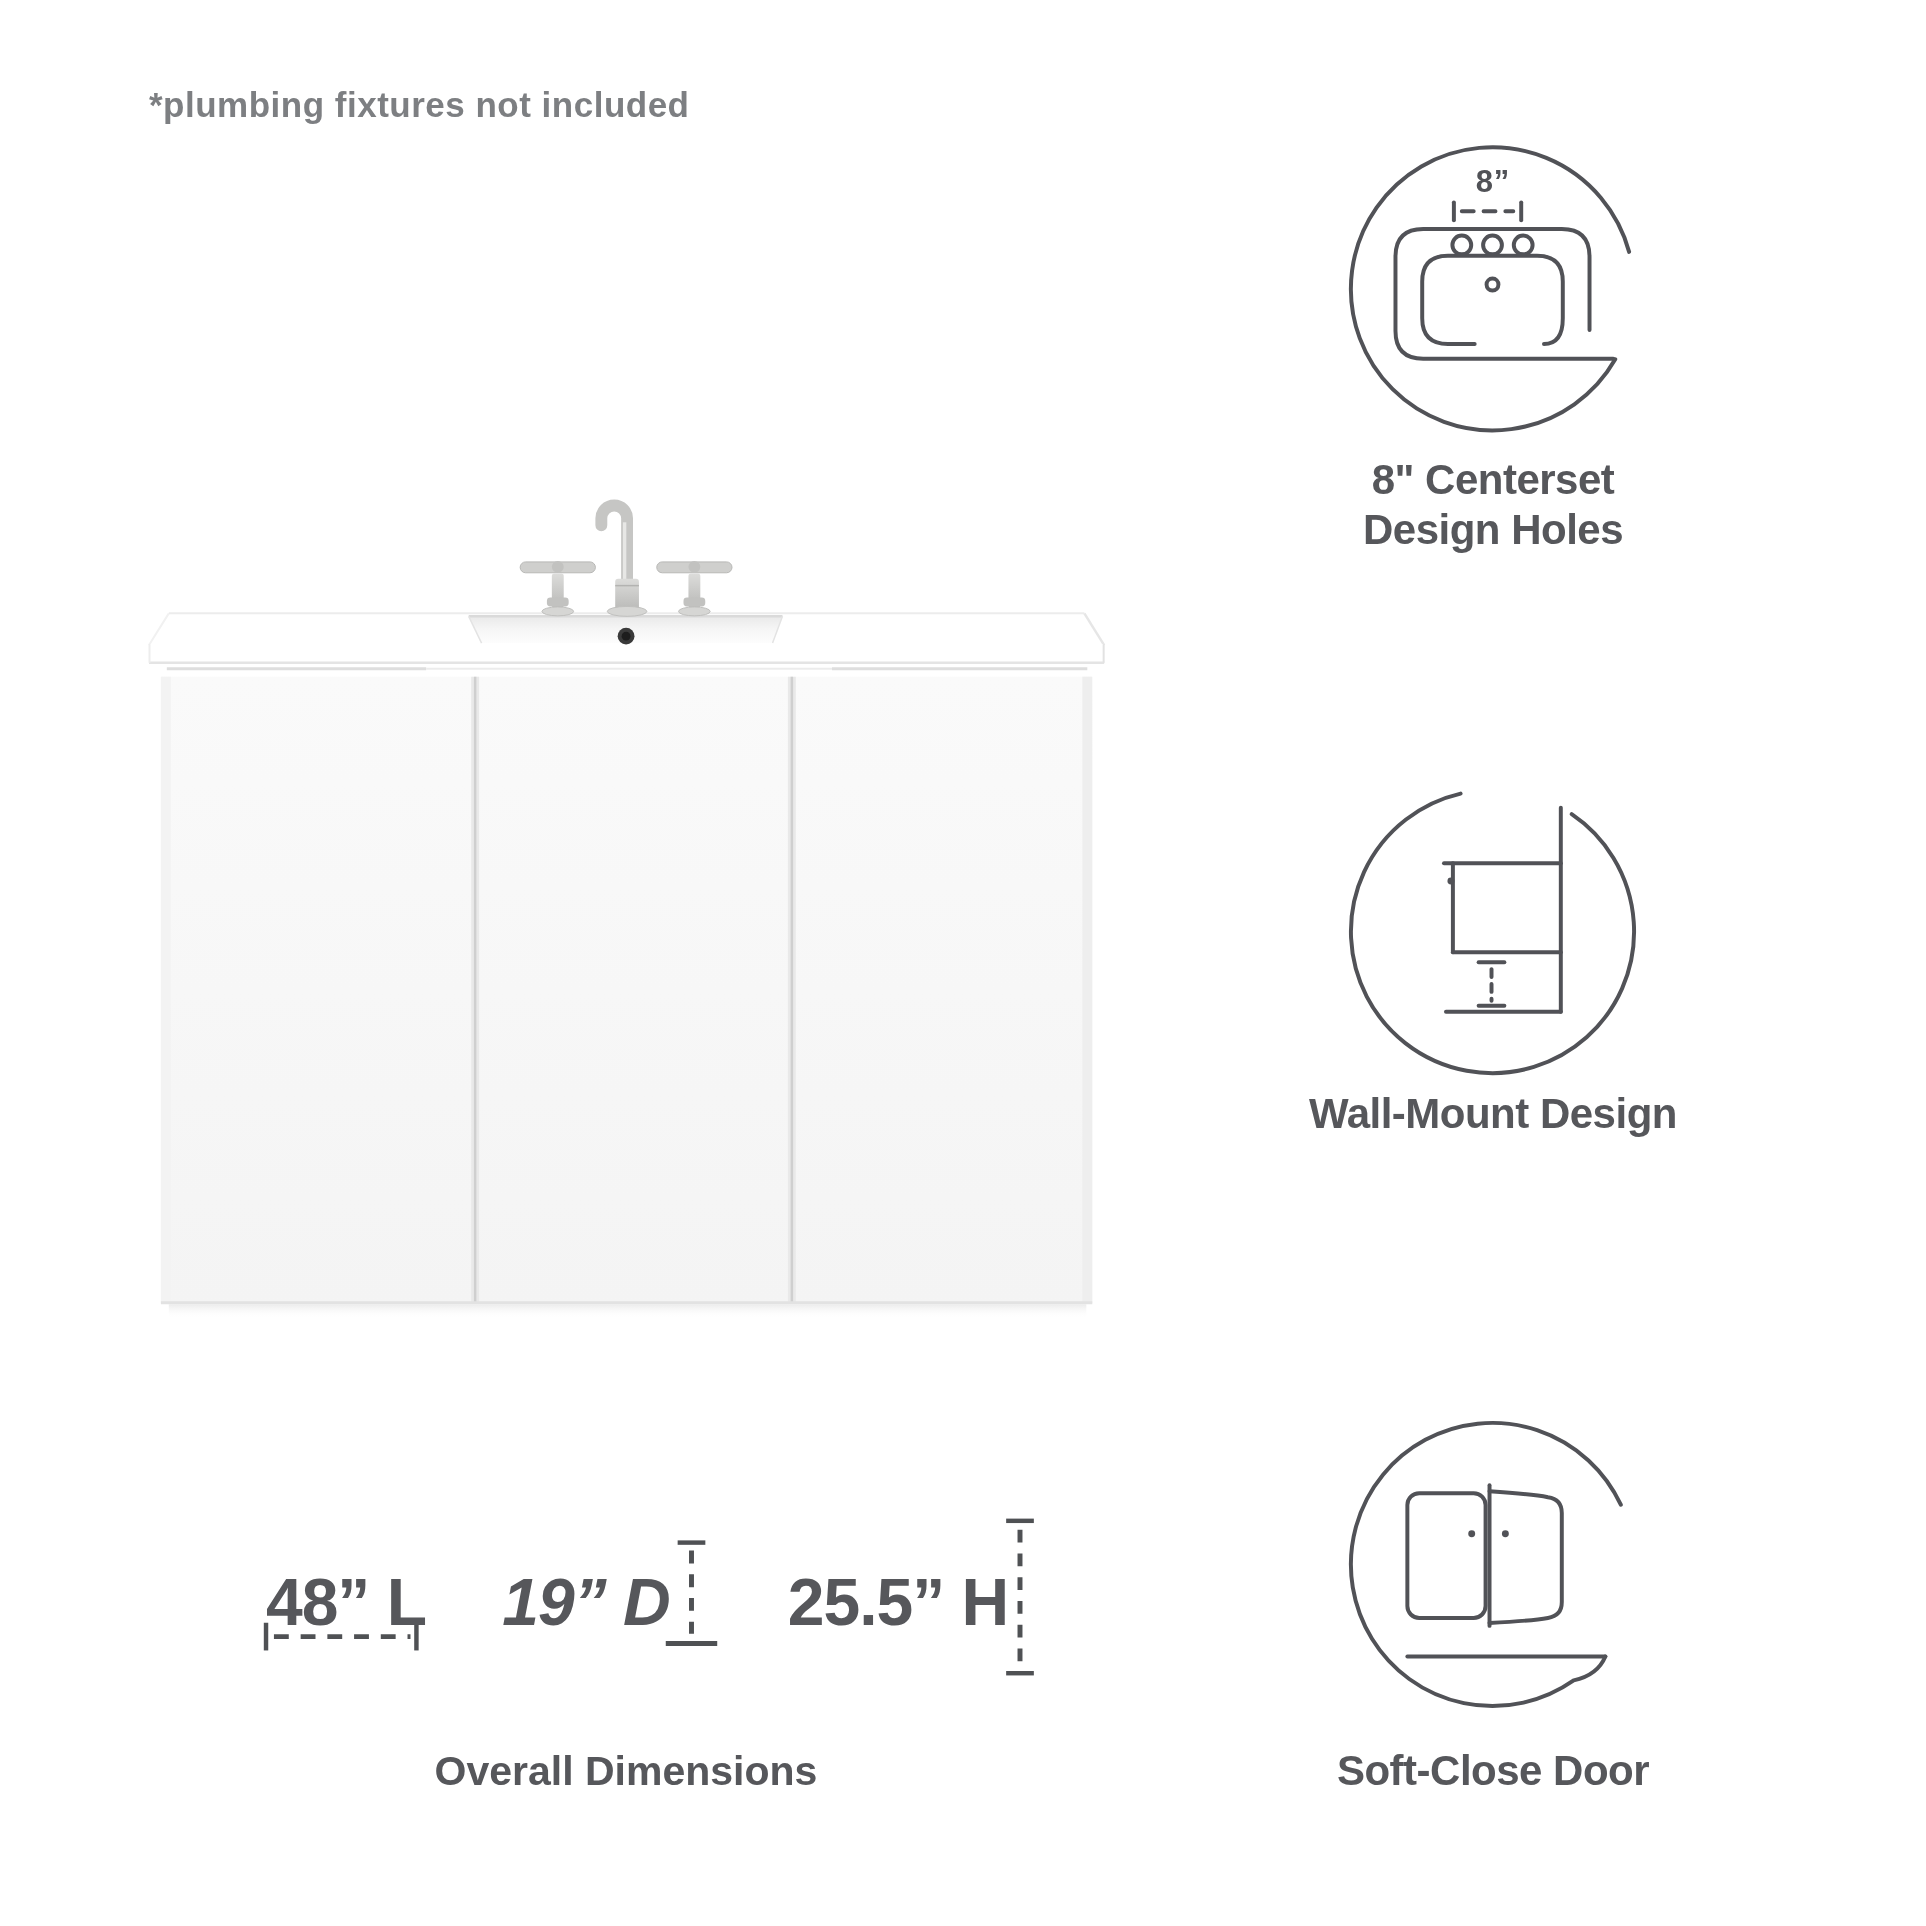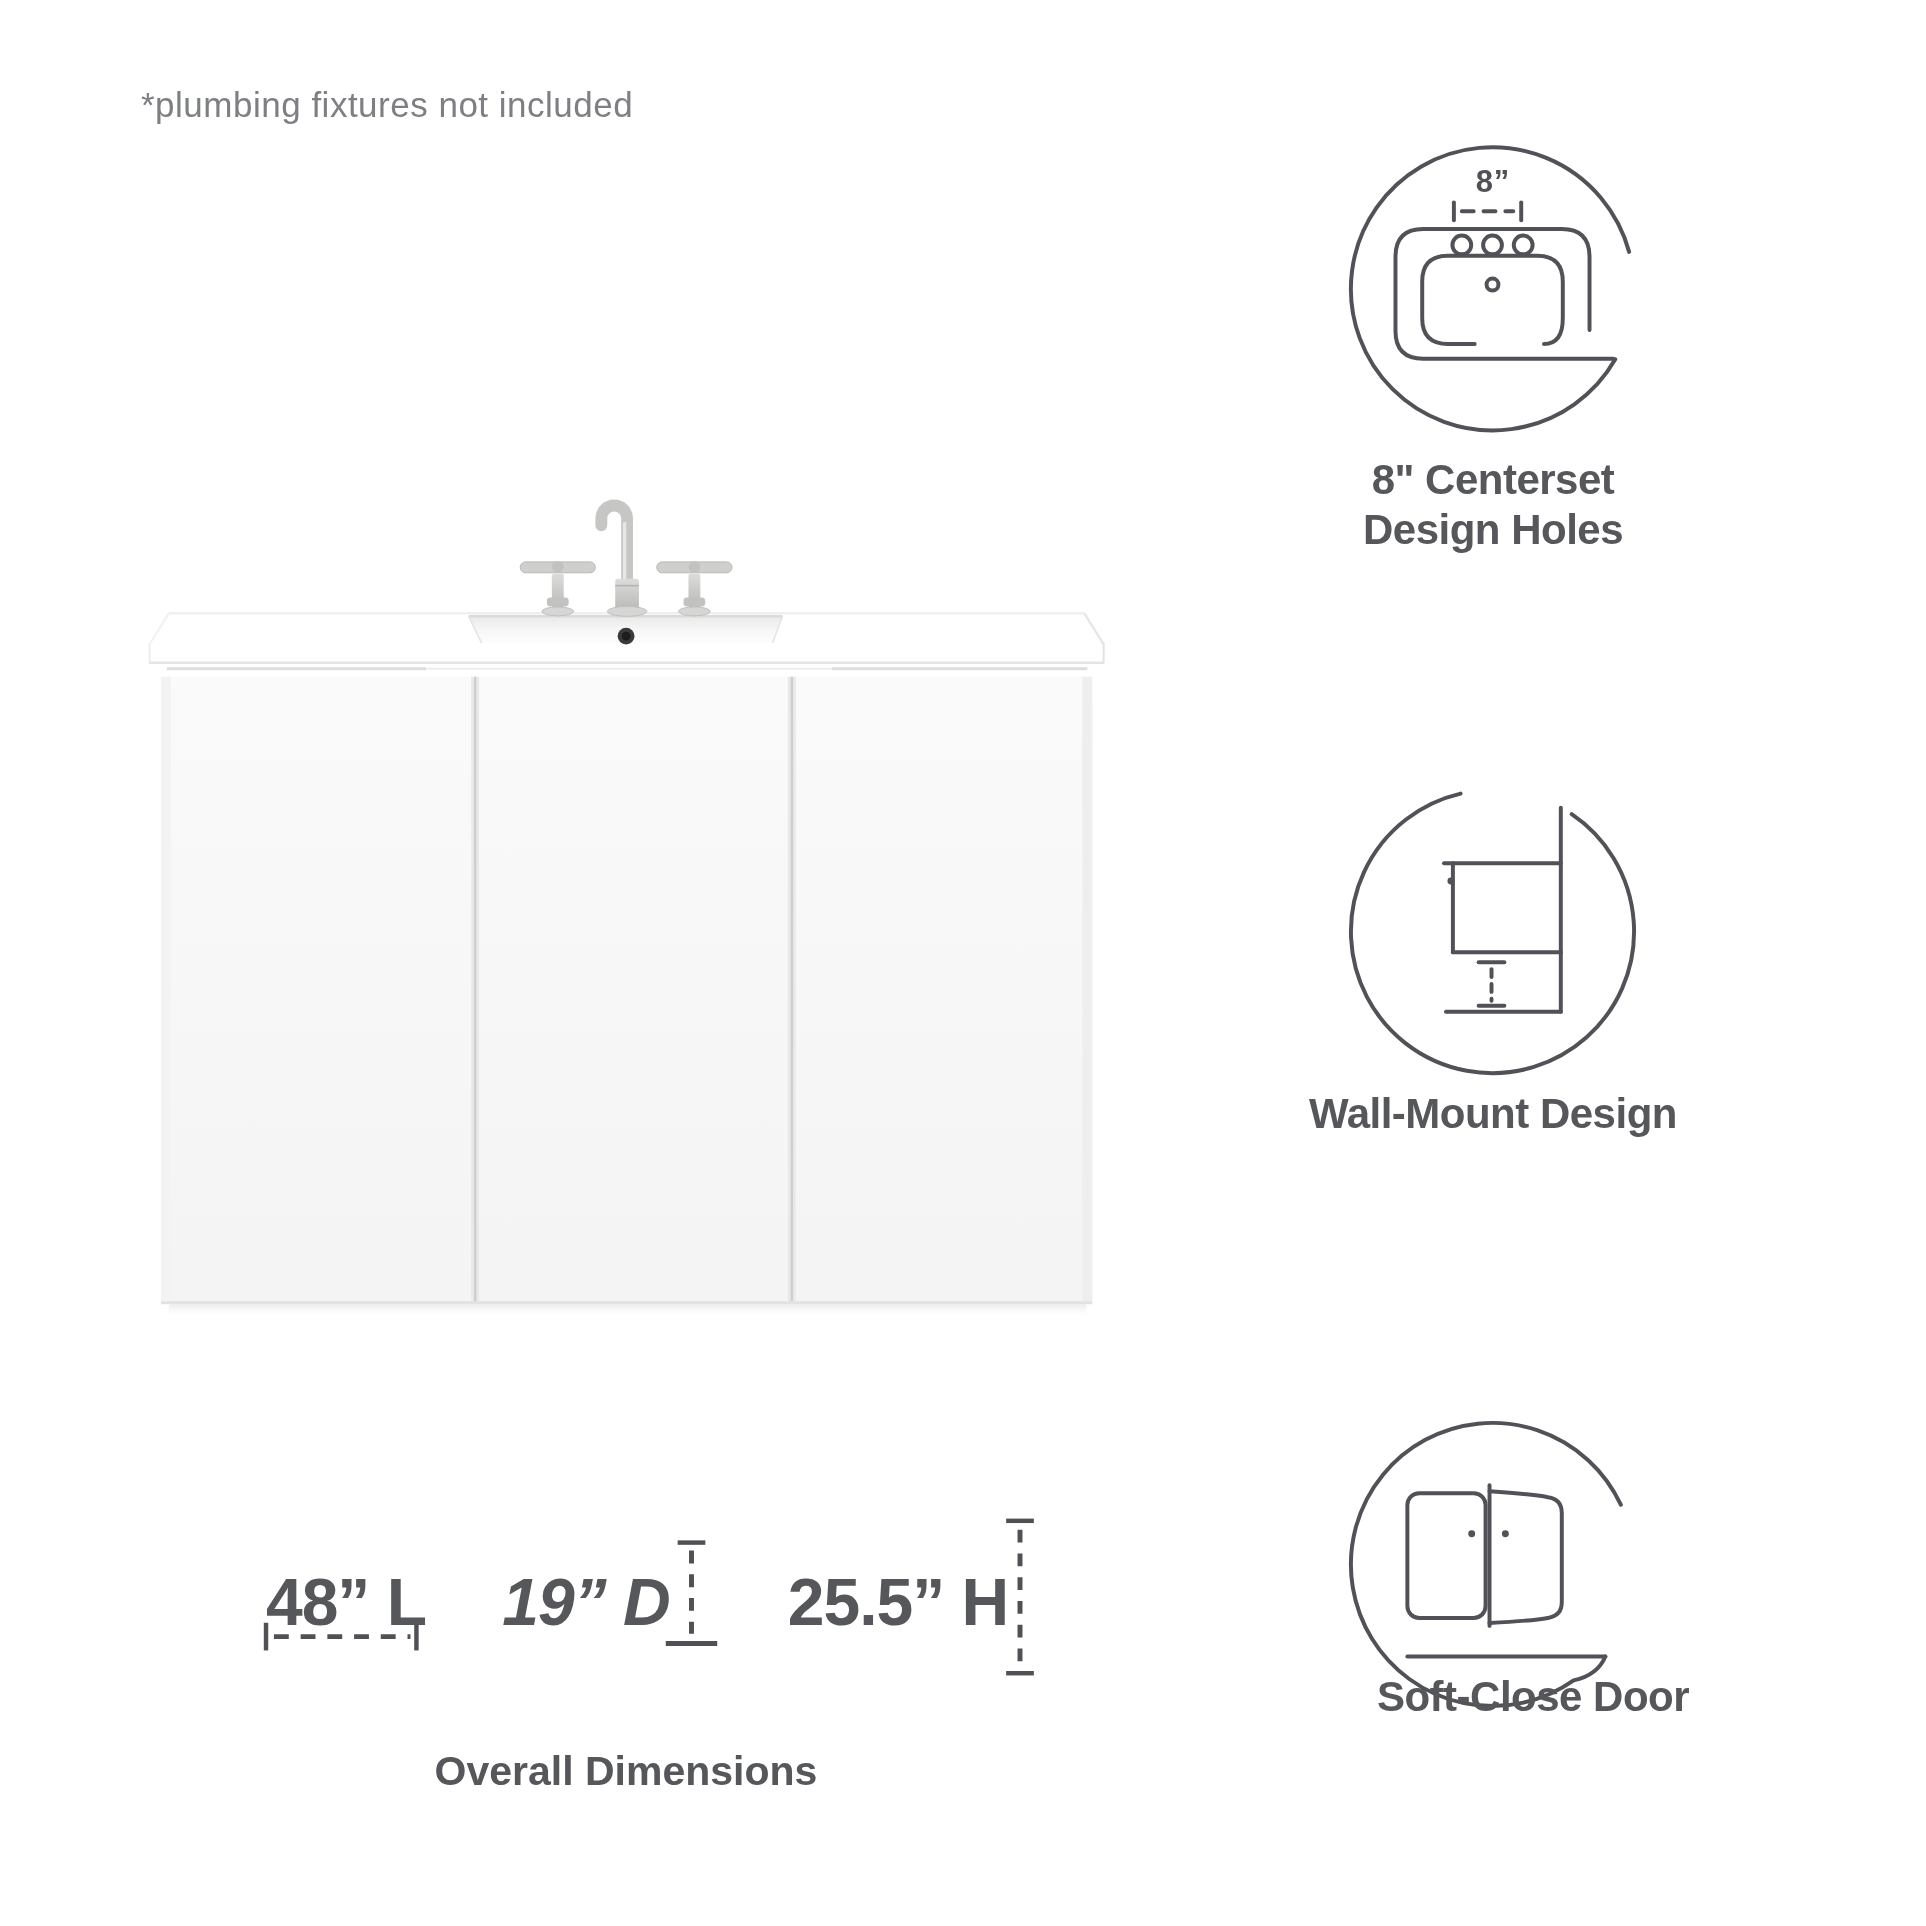--- a/index.html
+++ b/index.html
@@ -1,25 +1,25 @@
 <!DOCTYPE html>
 <html><head>
 <meta charset="utf-8">
 <style>
   html,body{margin:0;padding:0;background:#ffffff;}
   body{width:1927px;height:1927px;position:relative;overflow:hidden;
        font-family:"Liberation Sans", sans-serif;}
   .abs{position:absolute;}
   .txt{color:#56575b;font-weight:bold;white-space:nowrap;}
   .center{transform:translateX(-50%);text-align:center;}
-  #note{left:141px;top:85px;font-size:35px;font-weight:400;color:#7d7f82;letter-spacing:0.5px;}
+  #note{left:149px;top:85px;font-size:35px;font-weight:700;color:#7d7f82;letter-spacing:0.5px;}
   .feature-label{left:1493px;font-size:42px;line-height:50px;letter-spacing:-0.5px;}
   #label-faucet{top:455px;}
   #label-wallmount{top:1089px;}
-  #label-softclose{top:1672px;margin-left:40px;}
+  #label-softclose{top:1746px;}
   #icon1-measure{left:1493px;top:164px;font-size:31px;color:#515257;letter-spacing:1px;}
   .dim-text{top:1564px;font-size:66px;letter-spacing:-1px;}
   #dim-length{left:346px;}
   #dim-depth{left:586px;font-style:italic;}
   #dim-height{left:898px;}
   #dims-caption{left:626px;top:1748px;font-size:41px;text-align:right;}
   svg{display:block;}
   .icon-stroke{stroke:#515257;stroke-width:4;fill:none;}
 </style>
 </head>

